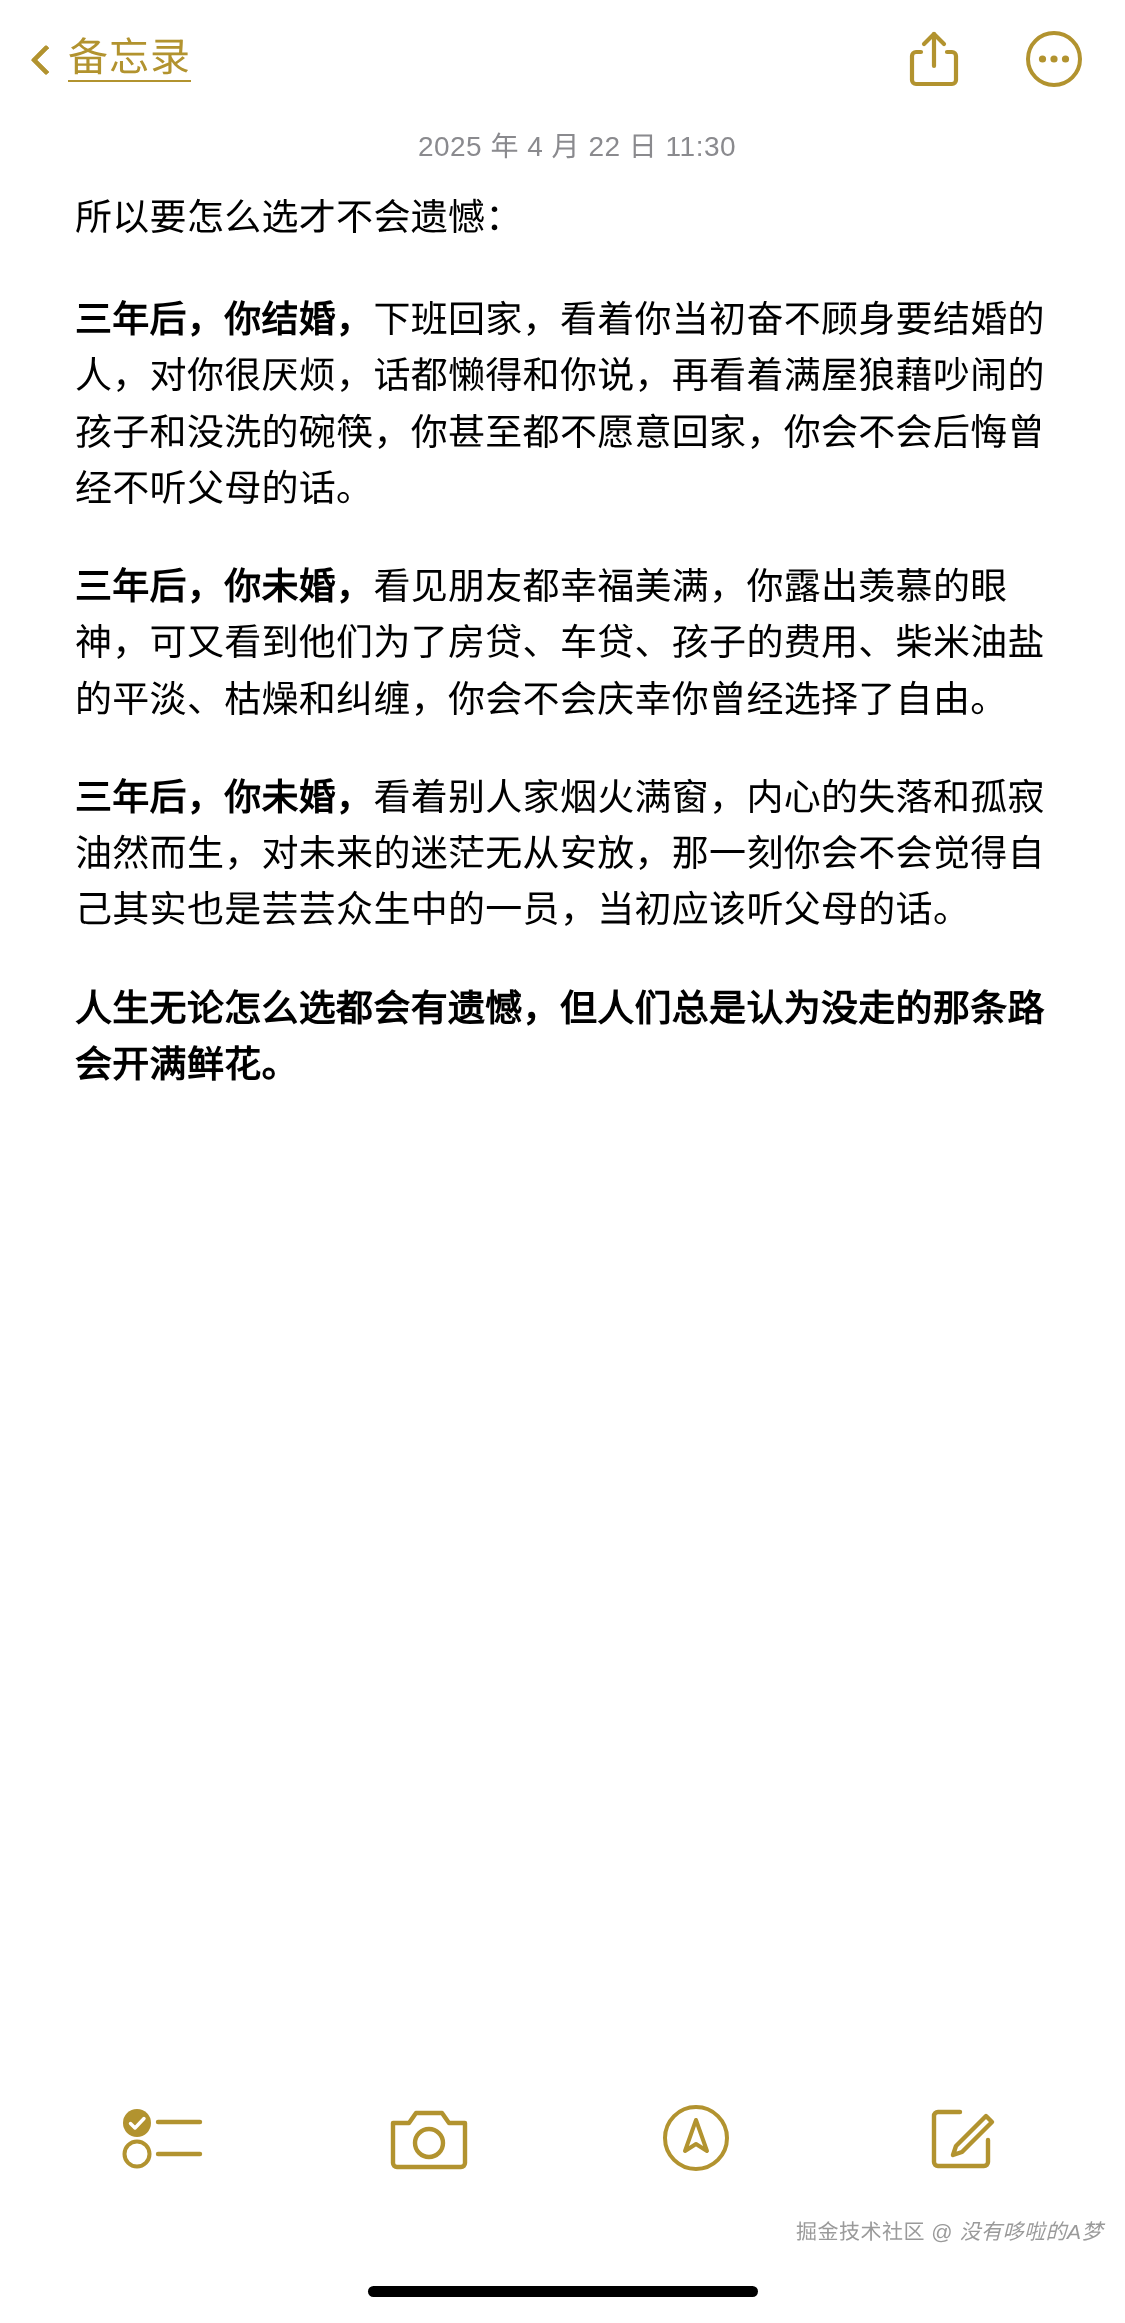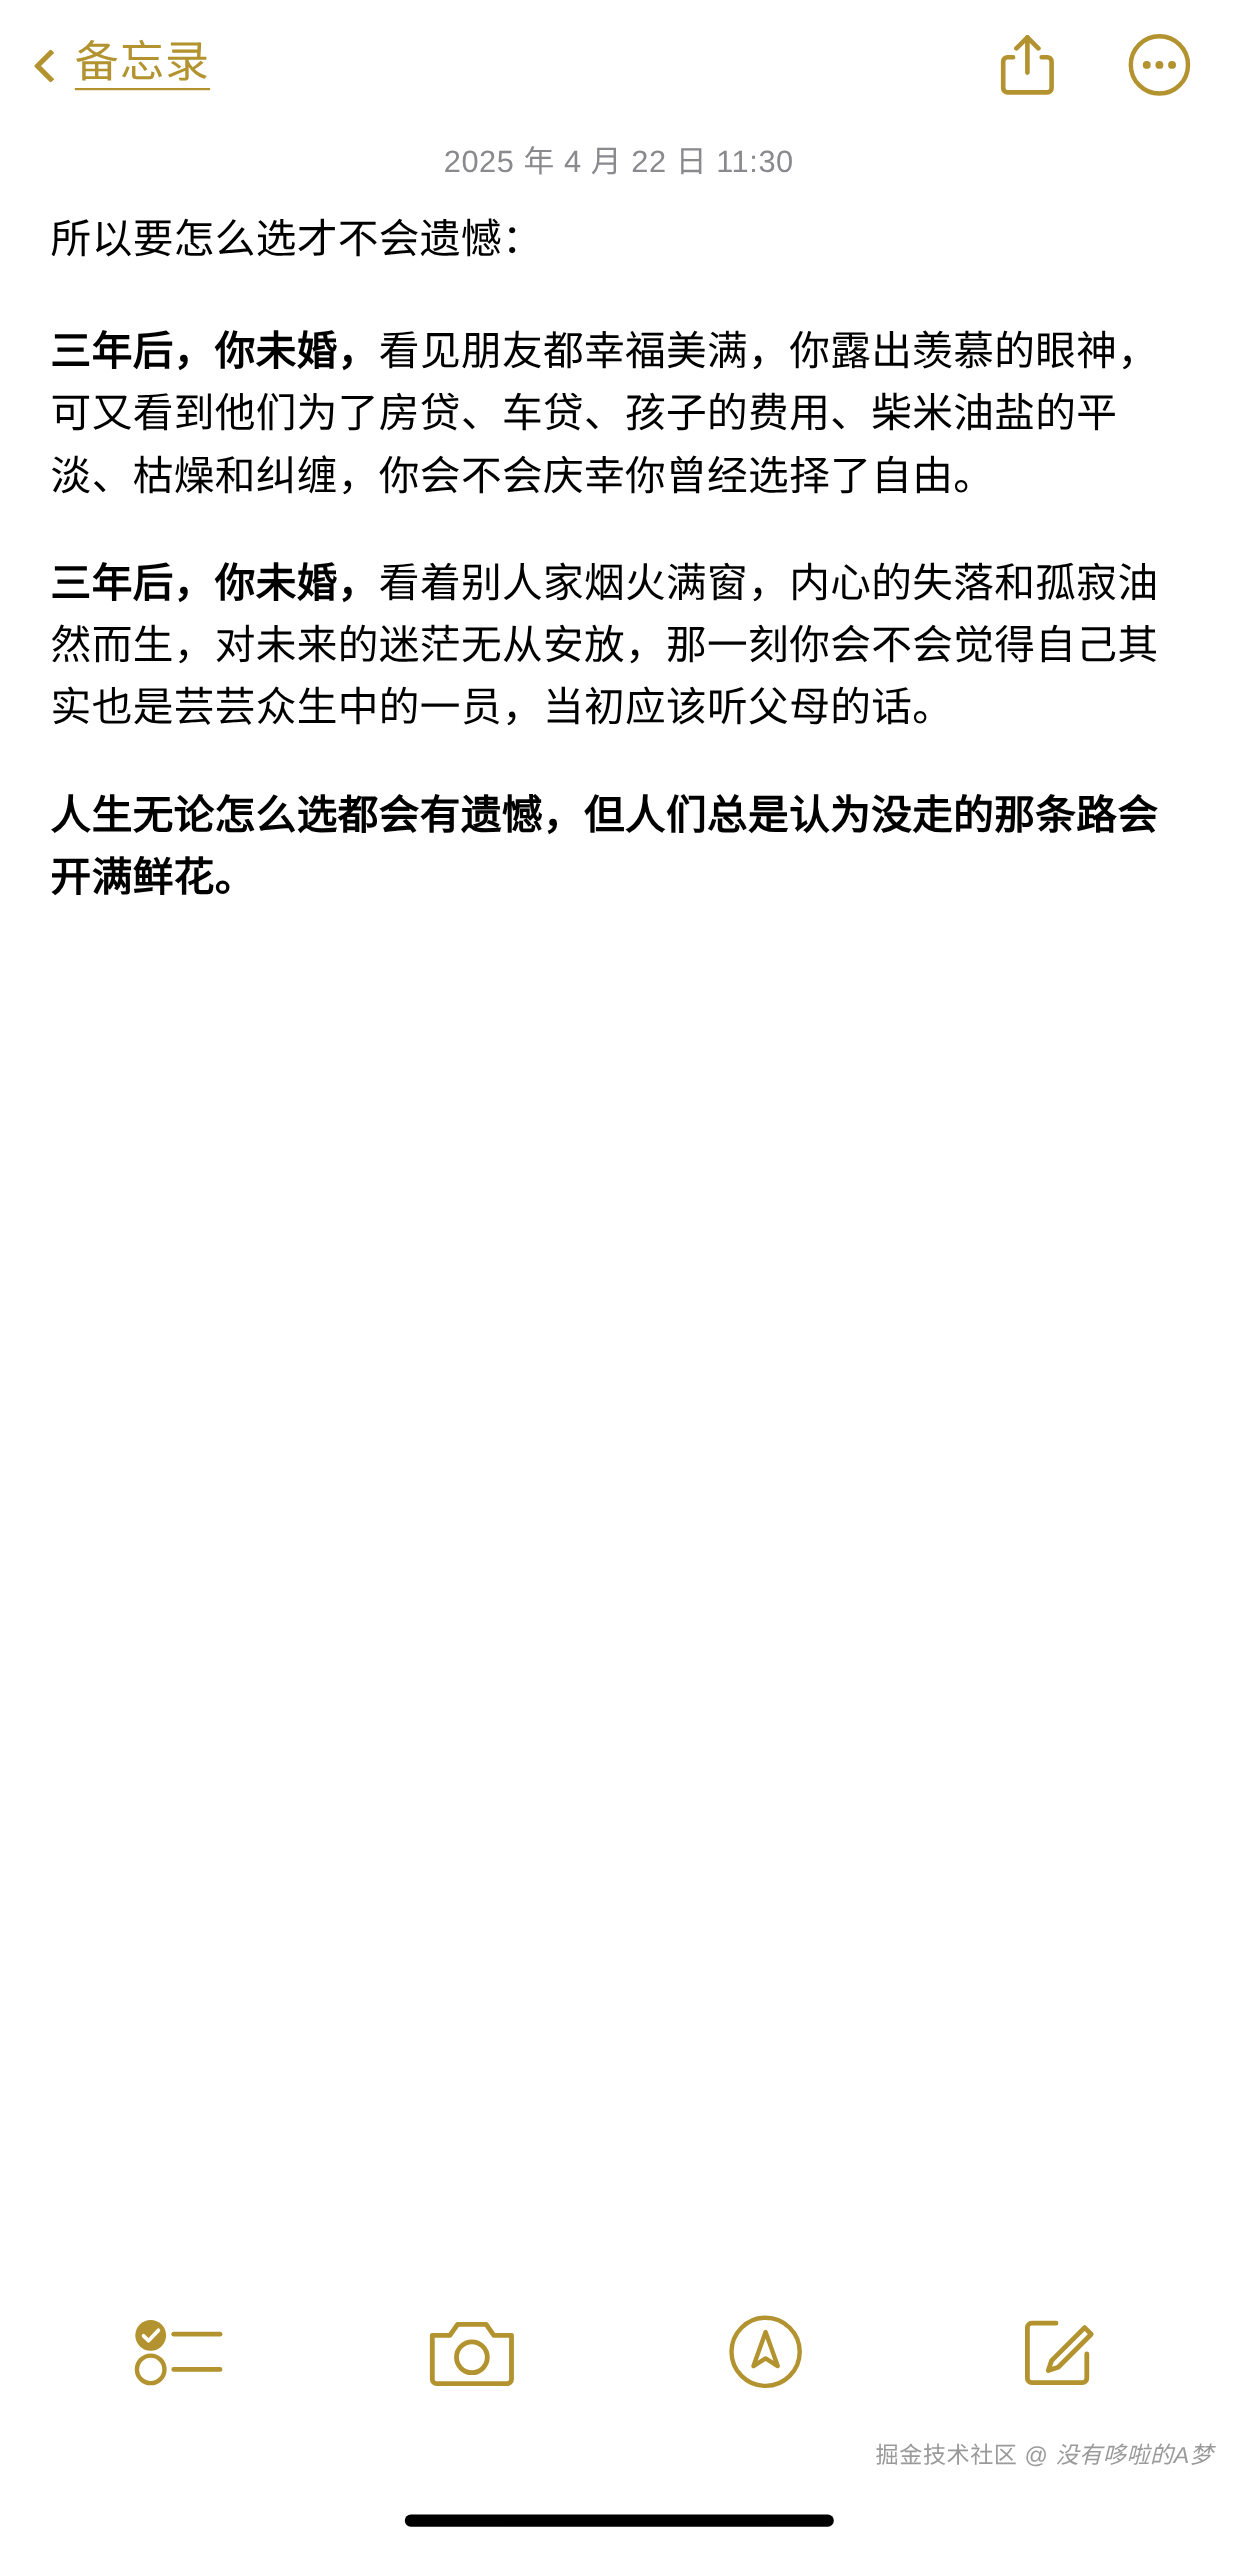--- a/index.html
+++ b/index.html
@@ -73,20 +73,21 @@
     align-items: center;
     justify-content: center;
     cursor: pointer;
   }
   .icon-btn svg { display: block; }
 
   
   .note {
     padding: 0 46px;
     box-sizing: border-box;
+    margin-left: 29px;
   }
   .timestamp {
     text-align: center;
     color: #8a8a8e;
     font-size: 28px;
     letter-spacing: 0.5px;
     margin: 6px 0 26px 0;
   }
   .para {
     font-size: 37px;
@@ -178,20 +179,23 @@
 </div>
 
 <div class="note">
   <div class="timestamp">2025 年 4 月 22 日 11:30</div>
 
   <p class="para heading">
     <span>所以要怎么选才不会遗憾：</span>
   </p>
 
 
+  <p class="para">
+    <span class="b">三年后，你结婚，</span><span>下班回家，看着你当初奋不顾身要结婚的人，对你很厌烦，话都懒得和你说，再看着满屋狼藉吵闹的孩子和没洗的碗筷，你甚至都不愿意回家，你会不会后悔曾经不听父母的话。</span>
+  </p>
 
   <p class="para">
     <span class="b">三年后，你未婚，</span><span>看见朋友都幸福美满，你露出羡慕的眼神，可又看到他们为了房贷、车贷、孩子的费用、柴米油盐的平淡、枯燥和纠缠，你会不会庆幸你曾经选择了自由。</span>
   </p>
 
   <p class="para">
     <span class="b">三年后，你未婚，</span><span>看着别人家烟火满窗，内心的失落和孤寂油然而生，对未来的迷茫无从安放，那一刻你会不会觉得自己其实也是芸芸众生中的一员，当初应该听父母的话。</span>
   </p>
 
   <p class="para closing">

